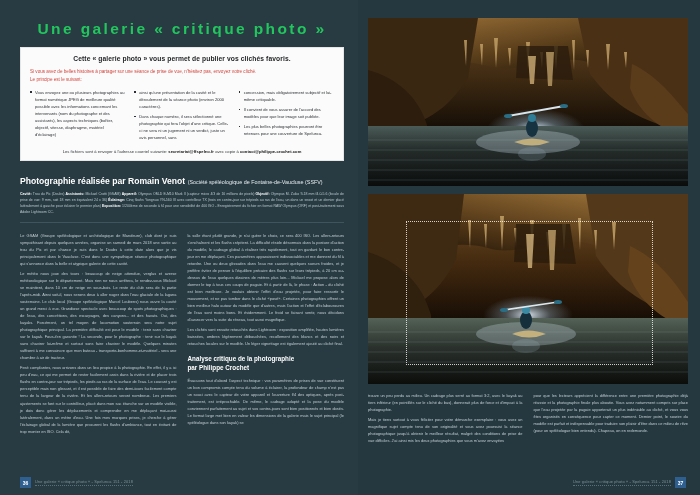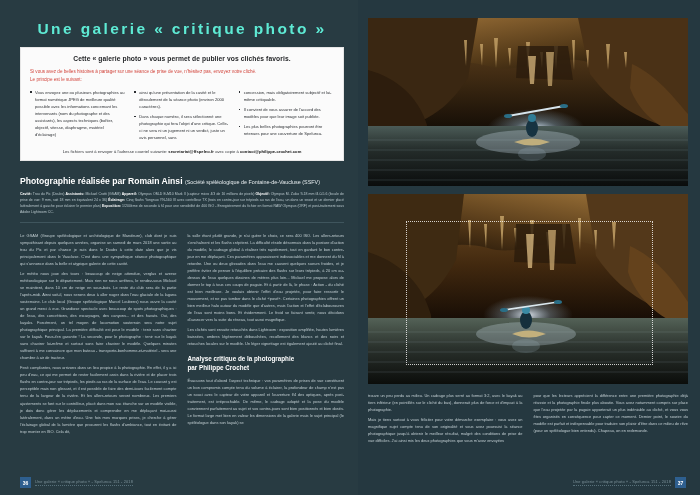--- a/index.html
+++ b/index.html
@@ -16,21 +16,21 @@
     position:relative; width:358px; height:495px;
     background:#283b42; padding:10px 14px 0 20px;
   }
   .page-right {
     position:relative; width:342px; height:495px;
     background:#253840; padding:10px 12px 0 10px;
   }
 
   .title {
     text-align:center;
-    color:#5eead4;
+    color:#22c55e;
     font-size:15.5px;
     font-weight:700;
     letter-spacing:2.4px;
     padding:10px 0 9px 0;
   }
 
   
   .infobox {
     background:#fbfbfb;
     color:#25272b;
@@ -158,21 +158,21 @@
       <div class="mailline">
         <span>Les fichiers sont à envoyer à l'adresse courriel suivante:</span>
         <b>secretariat@ffspeleo.fr</b>
         <span>avec copie à</span>
         <b>contact@philippe-crochet.com</b>
       </div>
     </div>
 
     <div class="credit">
       <h3>
-        <span>Photographie réalisée par Romain Ainsi</span>
+        <span>Photographie réalisée par Romain Venot</span>
         <span class="soc">(Société spéléologique de Fontaine-de-Vaucluse (SSFV)</span>
       </h3>
       <div class="specs"><b>Cavité:</b> Trou du Pic (Doubs) <b>Assistants:</b> Mickael Crotti (GSAM) <b>Appareil:</b> Olympus OM-D E-M10 Mark II (capteur micro 4/3 de 16 millions de pixels) <b>Objectif:</b> Olympus M. Zuiko 9-18 mm f4.0-5.6 (focale de prise de vue: 9 mm, soit 18 mm en équivalent 24 x 36) <b>Éclairage:</b> Cinq flashs Yongnuo YN-560 III avec contrôleur TX (trois en contre-jour sur trépieds au ras de l'eau, un dans un snoot et un dernier placé latéralement à gauche pour éclairer le premier plan) <b>Exposition:</b> 1/200ème de seconde à f4 pour une sensibilité de 400 ISO - Enregistrement du fichier en format RAW Olympus (ORF) et post-traitement sous Adobe Lightroom CC.</div>
       <div class="rule"></div>
     </div>
 
     <div class="body2">
       <div class="bodytxt">
         <p>Le GSAM (Groupe spéléologique et archéologique de Mandeure), club dont je suis sympathisant depuis quelques années, organise un samedi de mars 2018 une sortie au trou du Pic et par chance je suis dans le Doubs à cette date alors que je vis principalement dans le Vaucluse. C'est donc une sympathique séance photographique qui s'annonce dans la belle et atypique galerie de cette cavité.</p>
         <p>Le météo nous joue des tours : beaucoup de neige attendue, verglas et averse météorologique sur le département. Mais rien ne nous arrêtera, le rendez-vous Mickael se maintient, dans 10 cm de neige en sous-bois. Le reste du club sera de la partie l'après-midi. Ainsi soit-il, nous serons deux à aller nager dans l'eau glaciale de la laguna souterraine. Le club local (Groupe spéléologique Marcel Loubens) nous ouvre la cavité un grand merci à eux. Grandiose spectacle avec beaucoup de spots photographiques : de l'eau, des concrétions, des escarpages, des canyons... et des havats. Oui, des kayaks. Forcément, un tel moyen de locomotion souterrain sera notre sujet photographique principal. La première difficulté est pour le modèle : tenir sans chavirer sur le kayak. Fous-t'en garantie ! La seconde, pour le photographe : tenir sur le kayak sans chavirer lui-même et surtout sans faire chavirer le modèle. Quelques minutes suffisent à me convaincre que mon bateau - transporte-bonhomme-et-matériel - sera une chambre à air de tracteur.</p>

